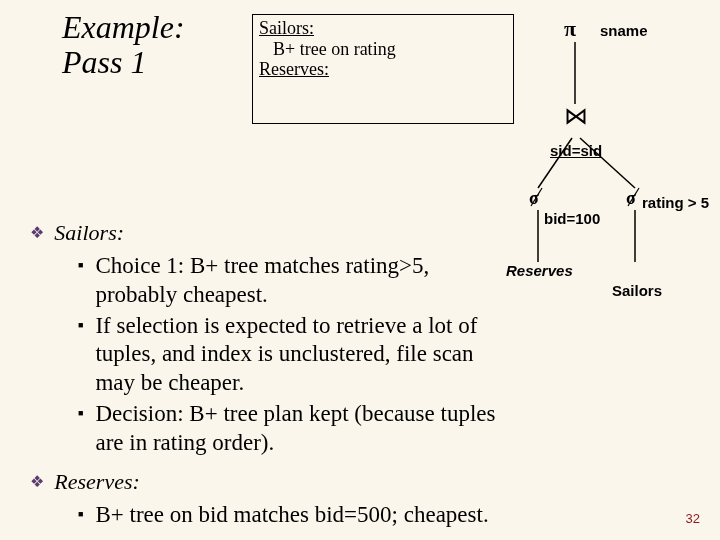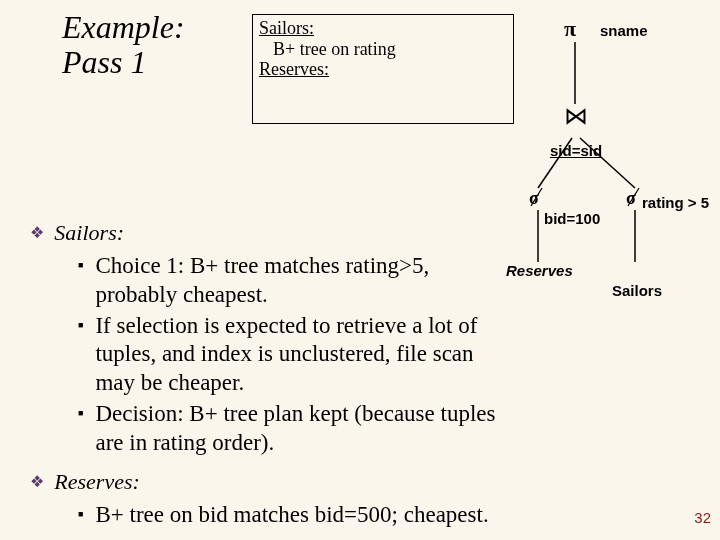--- a/index.html
+++ b/index.html
@@ -77,25 +77,25 @@
     margin-right: 12px;
     margin-top: 8px;
     color: #000;
   }
   .subtxt {
     font-size: 23px;
     line-height: 1.25;
   }
   .pagenum {
     position: absolute;
-    right: 9px;
+    right: 20px;
     bottom: 14px;
     color: #8b1a1a;
     font-family: Arial, Helvetica, sans-serif;
-    font-size: 15px;
+    font-size: 13px;
   }
   
   .tree {
     position: absolute;
     left: 520px;
     top: 10px;
     width: 200px;
     height: 290px;
     font-family: Arial, Helvetica, sans-serif;
     font-weight: bold;

